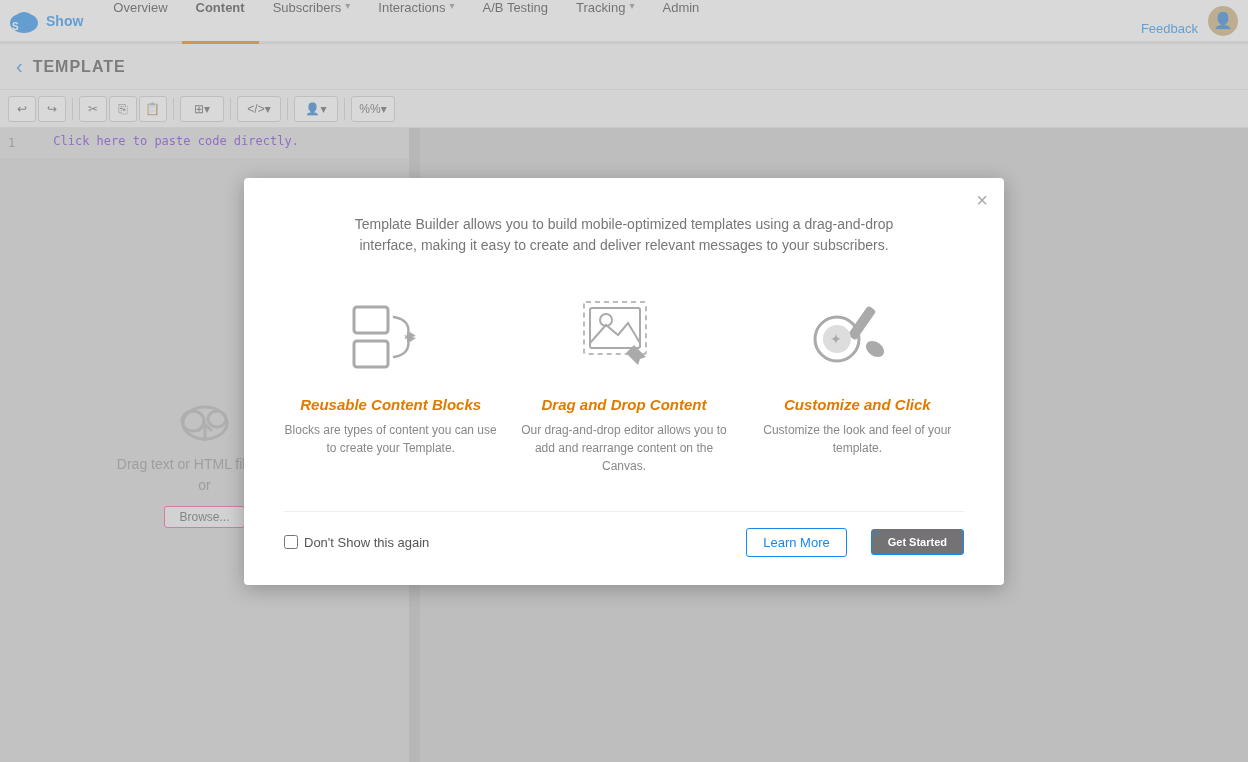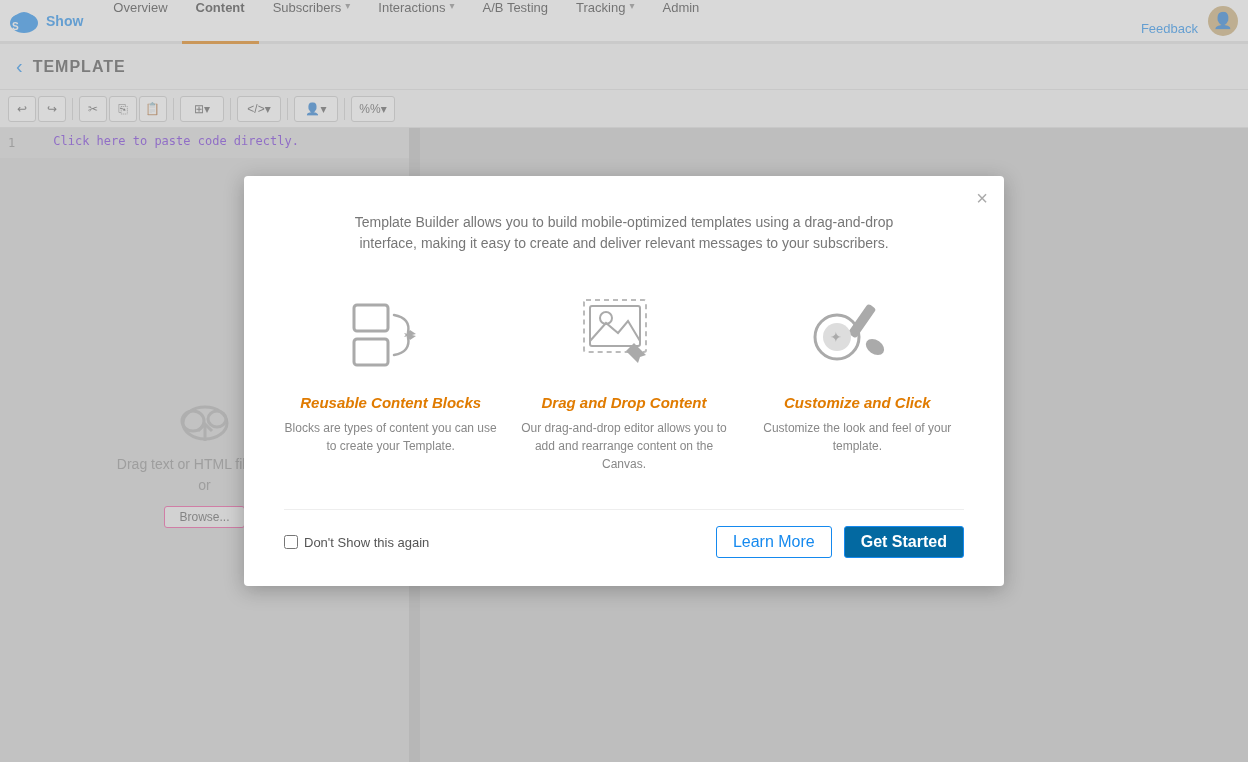--- a/index.html
+++ b/index.html
@@ -284,21 +284,21 @@
     }
     .feature-desc {
       font-size: 12px;
       color: #888;
       line-height: 1.5;
     }
     .modal-footer {
       display: flex;
       align-items: center;
       justify-content: flex-end;
-      gap: 12px;
+      gap: 24px;
       border-top: 1px solid #eee;
       padding-top: 16px;
     }
     .dont-show-wrap {
       display: flex;
       align-items: center;
       gap: 6px;
       font-size: 13px;
       color: #555;
       margin-right: auto;
@@ -306,30 +306,30 @@
     .dont-show-checkbox {
       width: 14px;
       height: 14px;
     }
     .btn-learn-more {
       background: #fff;
       border: 1px solid #1589ee;
       color: #1589ee;
       padding: 6px 16px;
       border-radius: 3px;
-      font-size: 16px;
+      font-size: 13px;
       cursor: pointer;
     }
     .btn-get-started {
-      background: #0369a1;
+      background: #737373;
       border: 1px solid #1589ee;
       color: #fff;
       padding: 6px 16px;
       border-radius: 3px;
-      font-size: 16px;
+      font-size: 11px;
       cursor: pointer;
       font-weight: bold;
     }
   </style>
 </head>
 <body>
 
 <nav class="top-nav">
   <div class="top-nav-left">
     <div class="nav-logo">

